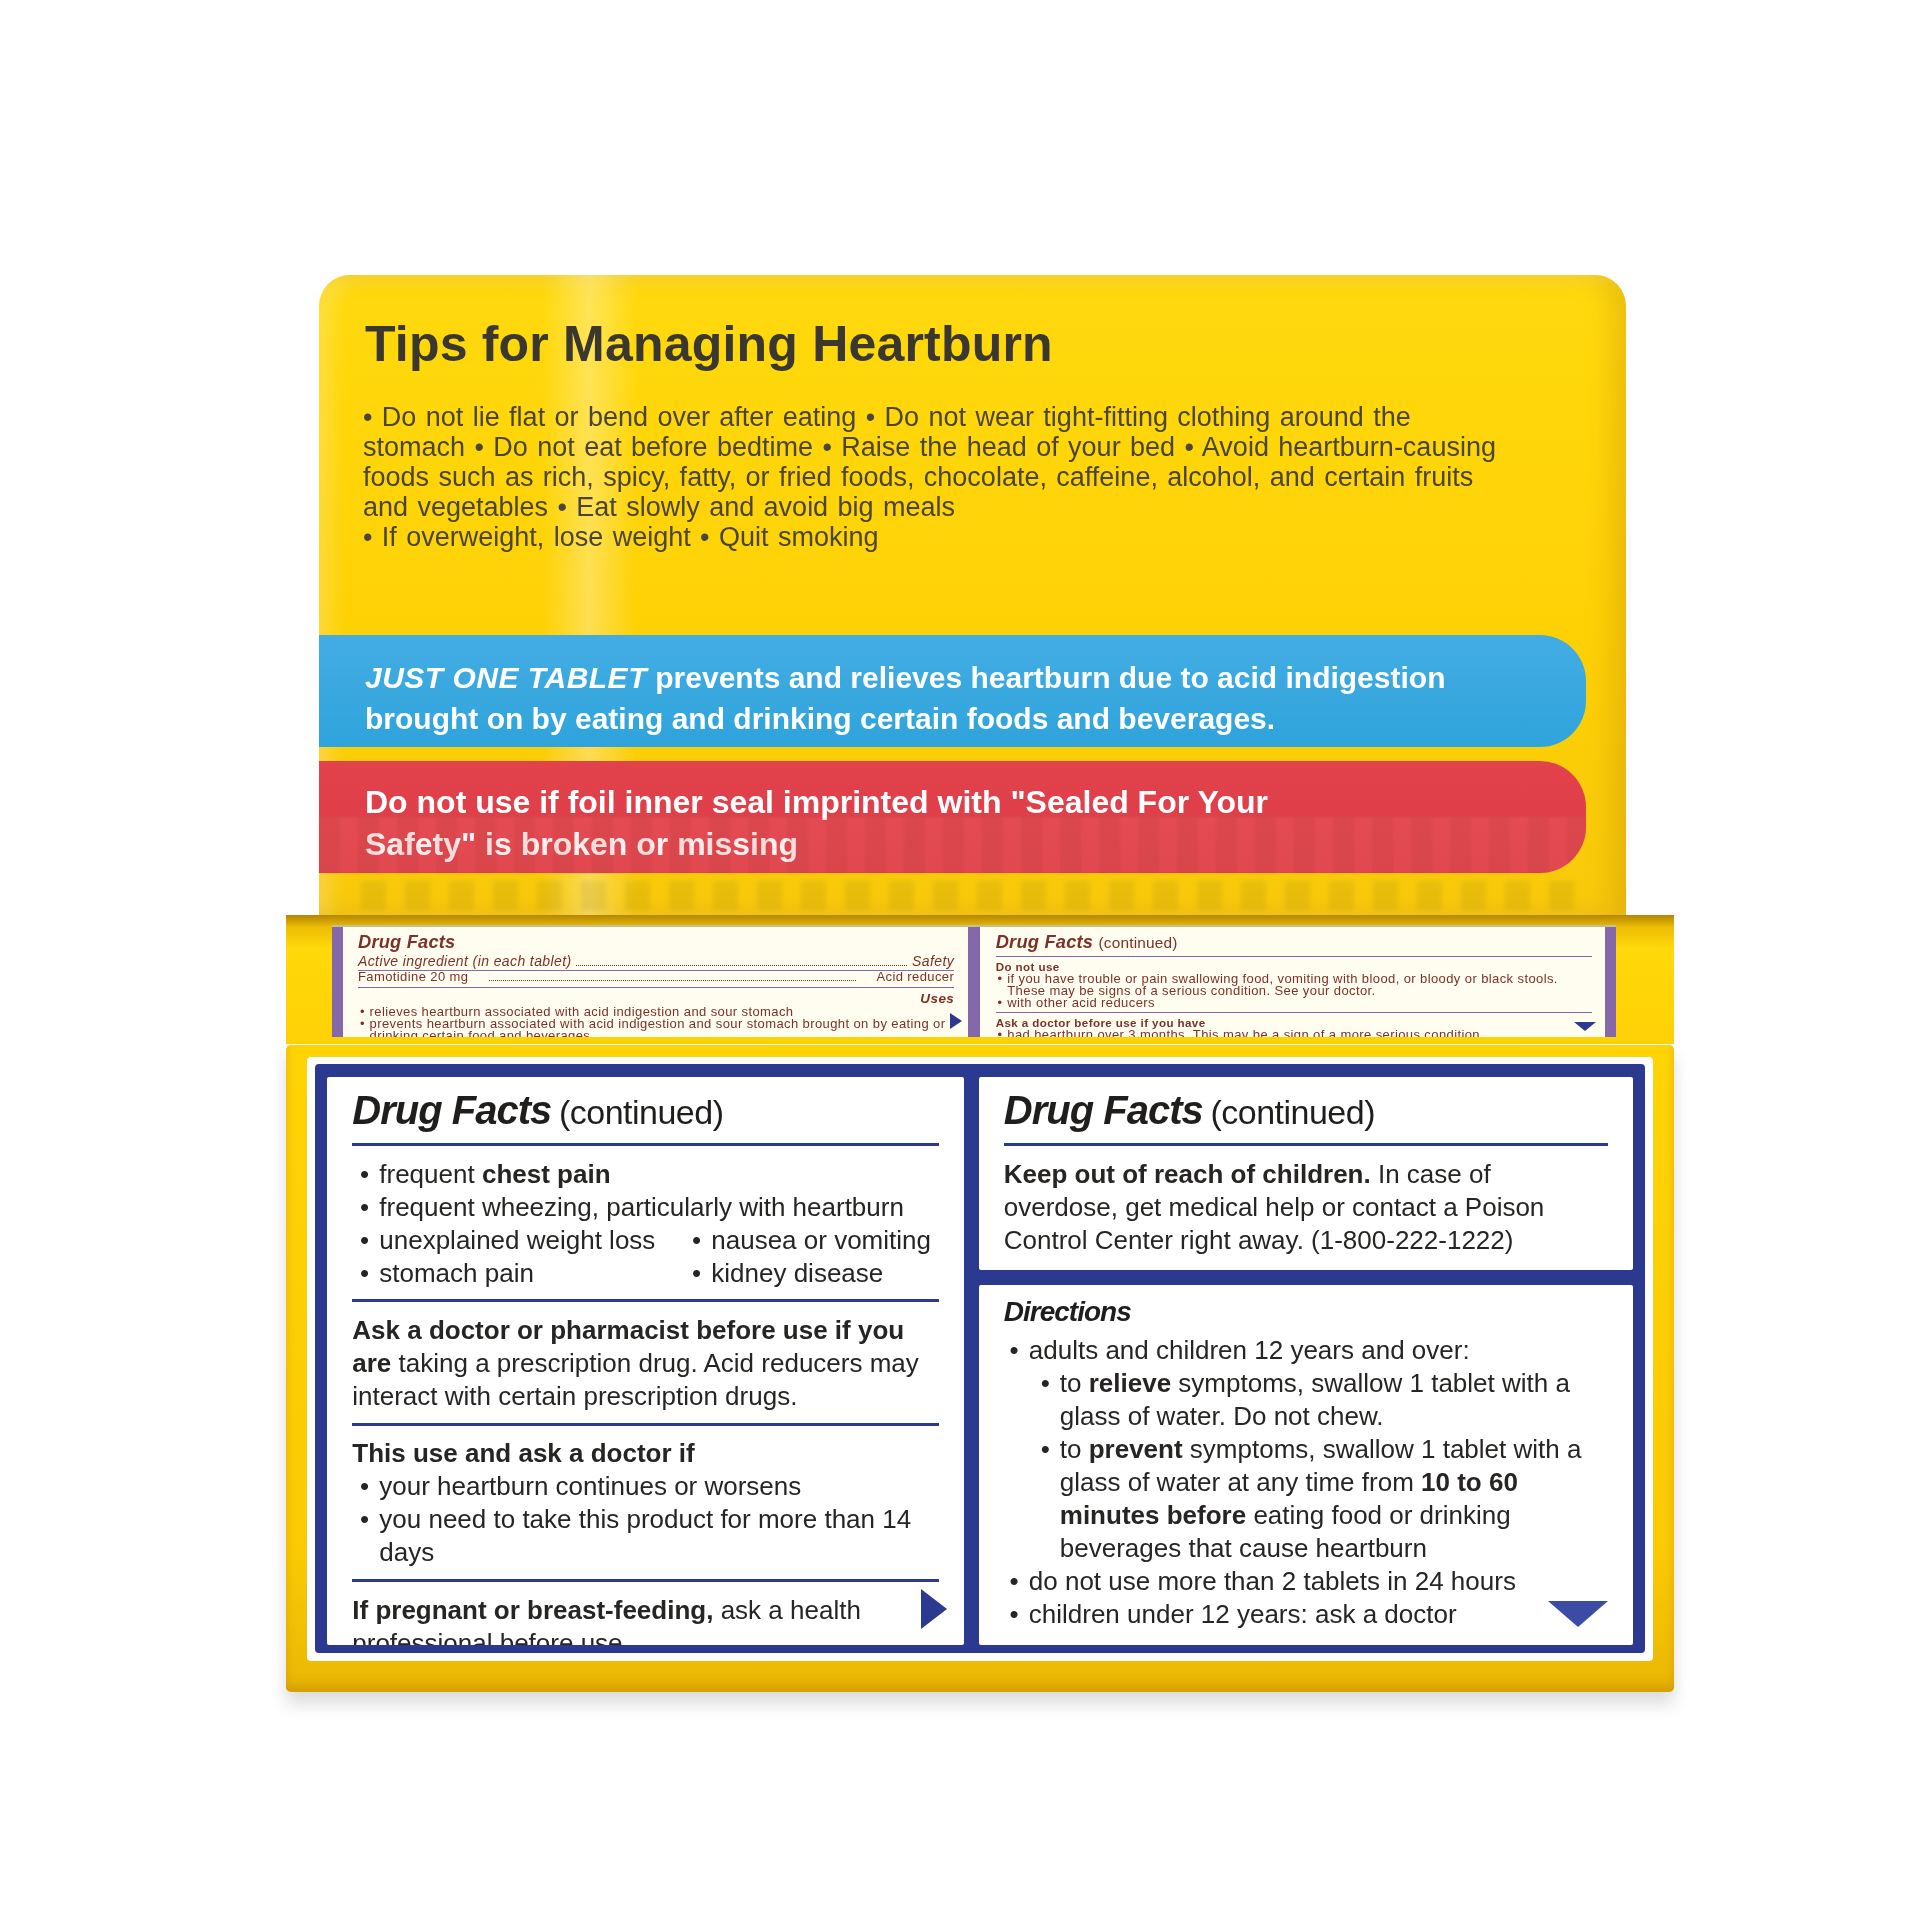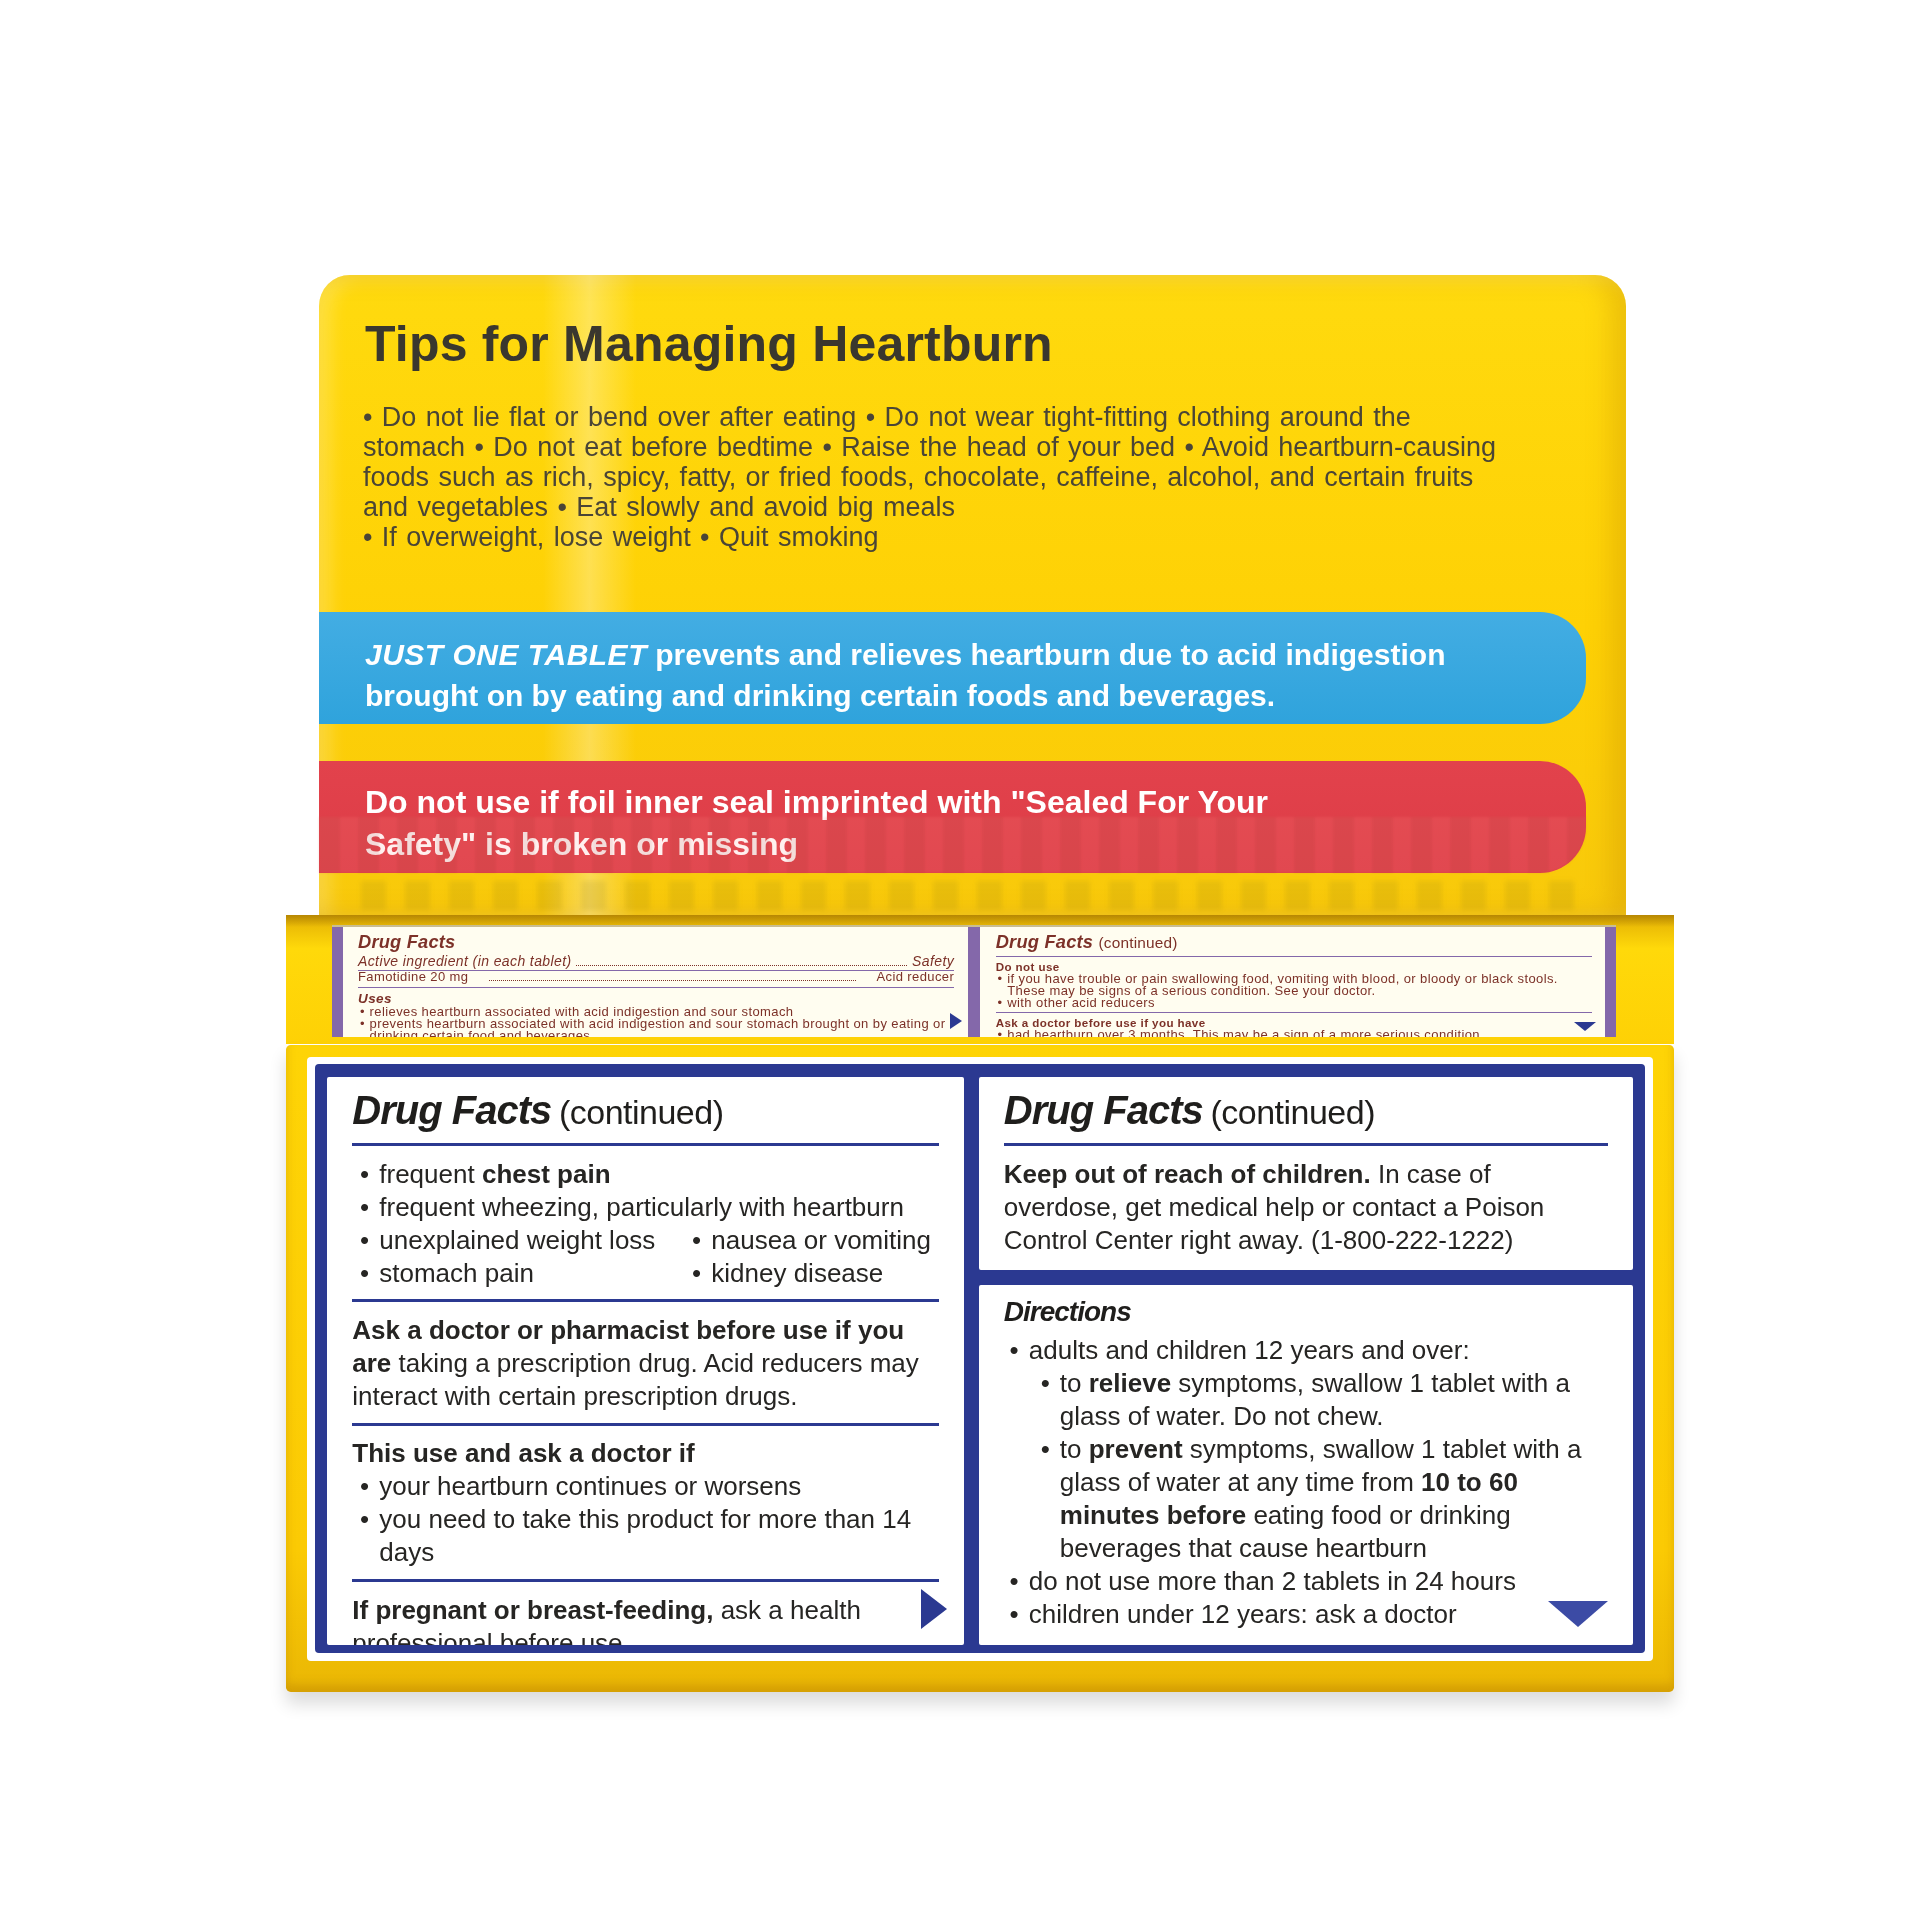--- a/index.html
+++ b/index.html
@@ -29,21 +29,21 @@
   .tips-body{
     position:absolute;left:44px;top:127px;width:1222px;
     font-size:27px;line-height:30px;color:#4a4536;word-spacing:1.9px;
   }
   .band{
     position:absolute;left:0;width:1267px;height:112px;
     border-radius:0 46px 46px 0;color:#ffffff;font-weight:bold;
     box-sizing:border-box;padding:22px 39px 0 46px;
   }
   .band-blue{
-    top:337px;font-size:30px;line-height:41px;
+    top:360px;font-size:30px;line-height:41px;
     background:linear-gradient(180deg,#43ade3 0%,#2fa3dc 100%);
   }
   .band-blue .lead{font-style:italic;letter-spacing:0.5px;}
   .band-red{
     top:486px;font-size:32px;line-height:42px;padding-top:20px;
     background:linear-gradient(180deg,#e2424c 0%,#dd3c46 100%);
   }
   .band-red::after{ 
     content:"";position:absolute;left:0;top:56px;right:0;bottom:0;
     border-radius:0 0 46px 0;
@@ -76,21 +76,21 @@
   }
   .pbar{width:10.6px;background:#8468aa;flex:none;}
   .pbar.mid{width:12.6px;}
   .pcol{flex:1;padding:4.8px 13.5px 0 15.4px;overflow:hidden;letter-spacing:0.4px;position:relative;}
   .ptitle{font-size:18.3px;font-weight:bold;font-style:italic;letter-spacing:0.2px;}
   .ptitle .psuf{font-style:normal;font-weight:normal;font-size:15.4px;}
   .prow{display:flex;align-items:baseline;border-bottom:1.9px solid #8468aa;padding-bottom:1px;}
   .phead{font-size:14px;font-weight:normal;font-style:italic;}
   .pdots{flex:1;border-bottom:1.9px dotted #7c3128;margin:0 4.8px 2.9px;}
   .ptext{font-size:13px;line-height:12px;gap:16px;}
-  .psub{font-size:13.5px;font-weight:bold;font-style:italic;margin-top:1.9px;}
+  .psub{font-size:13.5px;font-weight:bold;font-style:italic;margin-top:1.9px;text-align:right;}
   .psubb{font-size:11.6px;font-weight:bold;margin-top:1.9px;}
   .pbull{padding-left:11.6px;position:relative;}
   .pbull::before{content:"•";position:absolute;left:1.9px;}
   .phr{border:none;border-top:1.9px solid #8468aa;margin:2.9px 0;}
   .parrow-r{position:absolute;right:5.8px;bottom:7.7px;width:0;height:0;
     border-top:8.7px solid transparent;border-bottom:8.7px solid transparent;border-left:12.6px solid #2b3991;}
   .parrow-d{position:absolute;right:9.7px;bottom:5.8px;width:0;height:0;
     border-left:11.6px solid transparent;border-right:11.6px solid transparent;border-top:9.7px solid #2b3991;}
 
   

